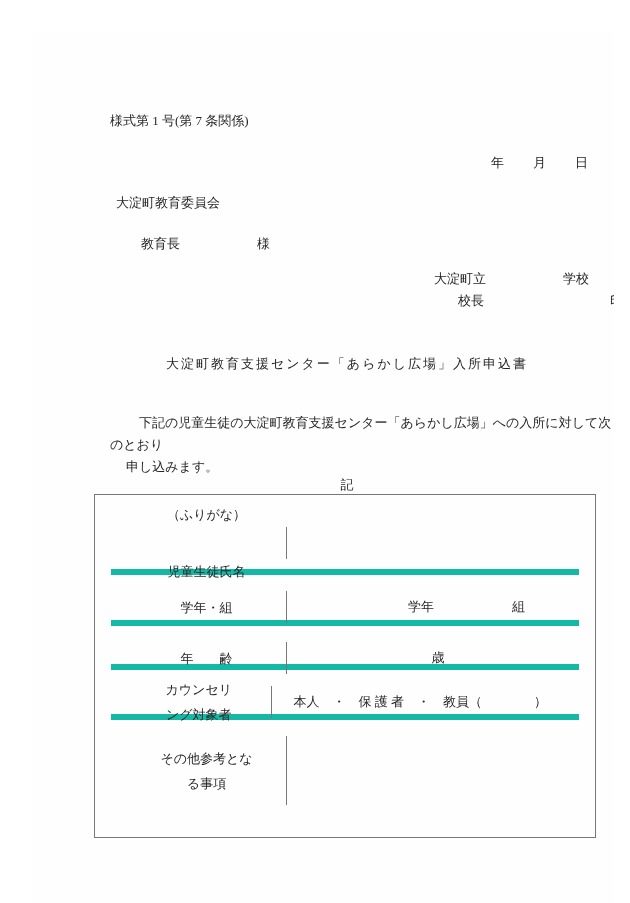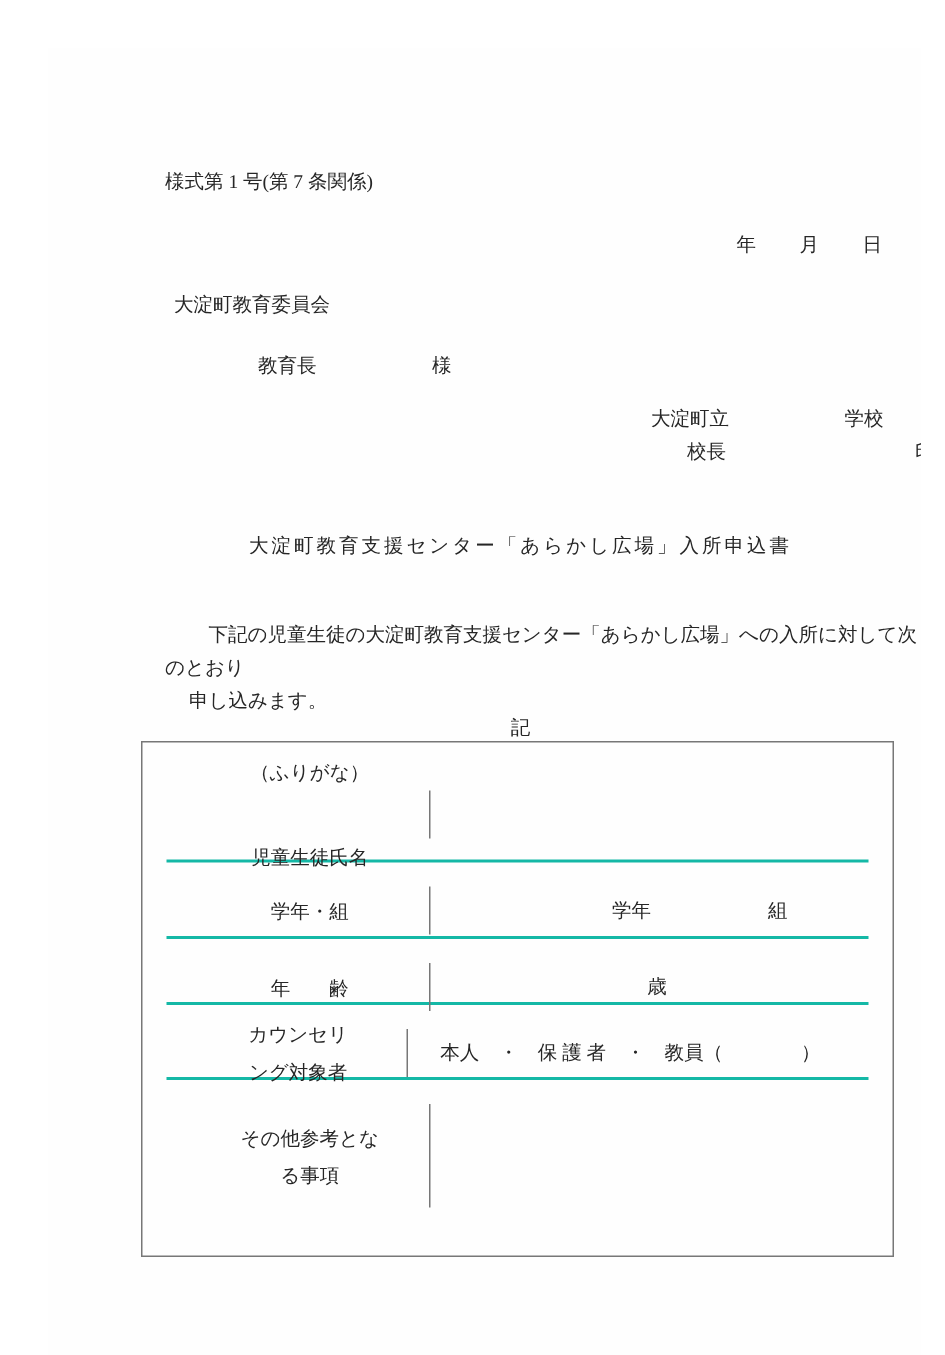--- a/index.html
+++ b/index.html
@@ -13,40 +13,40 @@
     font-size: 13px;
     color: #262626;
     overflow: hidden;
   }
   .abs { position: absolute; white-space: pre; }
   .centered { left: 0; width: 630px; text-align: center; }
 
   .form-number { left: 62px; top: 64px; }
   .date-line { right: 57px; top: 106px; letter-spacing: 1px; }
   .committee { left: 52px; top: 146px; margin-left: 16px; }
-  .chairman-line { left: 77px; top: 168px; margin-left: 31px; }
+  .chairman-line { left: 77px; top: 168px; }
   .school-line { left: 370px; top: 203px; }
   .principal-line { left: 394px; top: 225px; }
   .doc-title { top: 307px; letter-spacing: 2px; }
   .body-text { left: 62px; top: 364px; width: 540px; line-height: 22px; white-space: pre-wrap; }
   .ki { top: 428px; }
 
   .spacer { display: inline-block; height: 1px; }
   .sp-45 { width: 45px; }
   .sp-94 { width: 94px; }
 
   .form-table {
     position: absolute;
     left: 62px; top: 462px;
     width: 502px;
     border: 1px solid #777;
   }
   .t-row {
     display: flex;
-    border-bottom: 2px solid #14b8a6;
+    border-bottom: 6px solid #14b8a6;
   }
   .t-row:last-child { border-bottom: none; }
   .label-cell {
     width: 160px;
     border-right: 1px solid #777;
     display: flex;
     flex-direction: column;
     justify-content: center;
     align-items: center;
     text-align: center;

